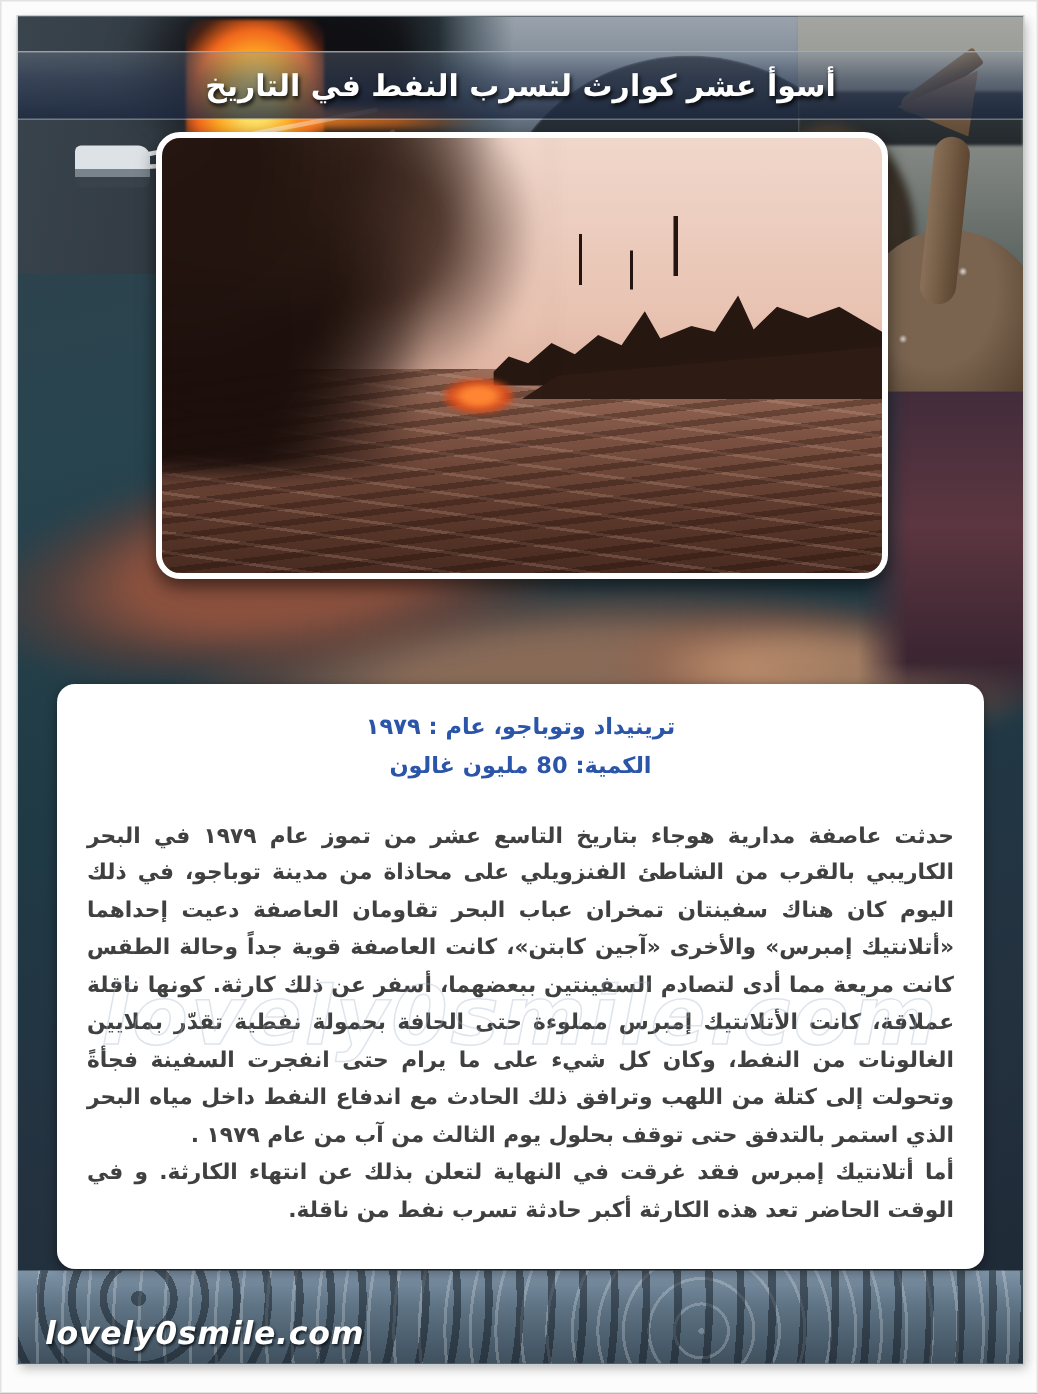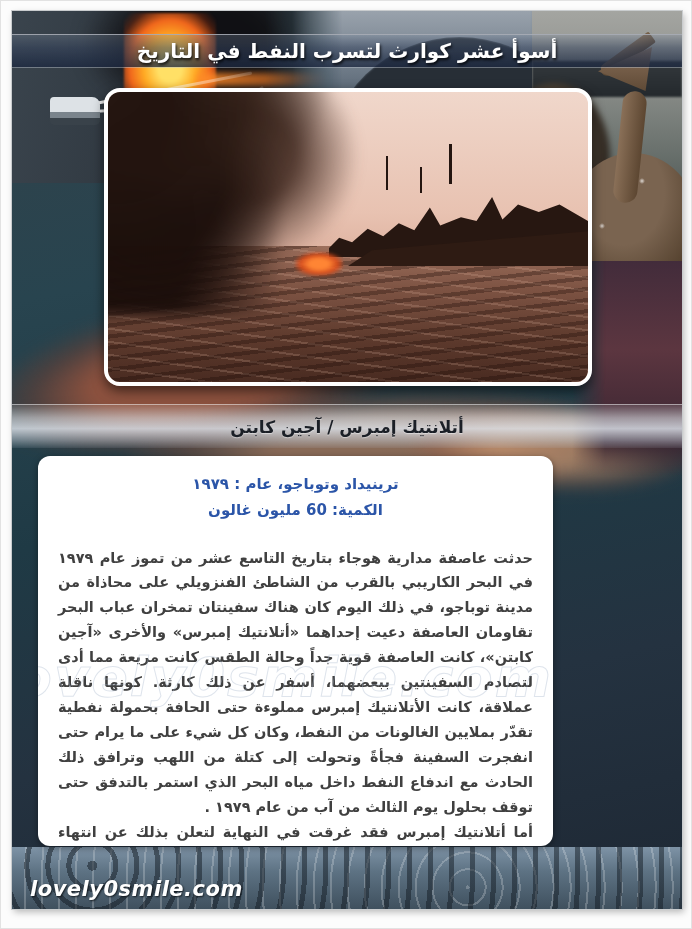--- a/index.html
+++ b/index.html
@@ -79,21 +79,21 @@
       radial-gradient(circle 2px at 55px 150px, rgba(255,255,255,.6), transparent 3px); }
 
   
   .bg-shore { position:absolute; left:0; bottom:0; width:100%; height:62px; z-index:1;
     background:
       repeating-radial-gradient(circle at 12% 30%, rgba(18,26,34,.5) 0 5px, transparent 5px 21px),
       repeating-radial-gradient(circle at 68% 65%, rgba(255,255,255,.22) 0 2px, transparent 2px 17px),
       linear-gradient(180deg,#7e93a6 0%,#5d7283 40%,#3f505e 100%); }
 
   
-  .title-band { position:absolute; left:0; top:23px; width:100%; height:34px; z-index:3;
+  .title-band { position:absolute; left:0; top:23px; width:100%; height:46px; z-index:3;
     display:flex; align-items:center; justify-content:center;
     background:linear-gradient(180deg, rgba(125,140,160,.30) 0%, rgba(54,68,94,.55) 40%, rgba(28,40,64,.78) 100%);
     border-top:1px solid rgba(255,255,255,.55); border-bottom:1px solid rgba(255,255,255,.22); }
   .title-band h1 { color:#fff; font-size:20px; font-weight:bold; letter-spacing:.2px;
     text-shadow:1px 2px 3px rgba(0,0,0,.85); direction:rtl; }
 
   
   .photo { position:absolute; left:92px; top:77px; width:488px; height:298px; z-index:4;
     border:4px solid #fff; border-radius:16px; overflow:hidden;
     box-shadow:0 5px 12px rgba(0,0,0,.55);
@@ -129,21 +129,21 @@
   .caption-band .cap { direction:rtl; color:#1b1f26; font-size:17px; font-weight:bold;
     text-shadow:0 1px 1px rgba(255,255,255,.45); }
 
   
   .wm { position:absolute; width:100%; text-align:center; font-style:italic; font-weight:bold;
     color:transparent; -webkit-text-stroke:1px rgba(235,228,218,.26); letter-spacing:2px;
     pointer-events:none; }
   .wm.bgwm { top:292px; font-size:46px; z-index:2; }
 
   
-  .card { position:absolute; left:26px; top:445px; width:515px; height:390px; z-index:5;
+  .card { position:absolute; left:26px; top:445px; width:618px; height:390px; z-index:5;
     background:#fff; border-radius:12px; box-shadow:0 2px 7px rgba(0,0,0,.4);
     padding:15px 20px 10px; direction:rtl; overflow:hidden; }
   .card-head { text-align:center; color:#2b55a8; font-weight:bold; font-size:15px;
     line-height:1.75; margin-bottom:22px; }
   .card-body { color:#404040; font-weight:bold; font-size:14.5px; line-height:1.72;
     text-align:justify; }
   .card-body p { margin:0; }
   .wm.cardwm { top:190px; left:0; font-size:54px; -webkit-text-stroke:1px rgba(168,184,206,.38); }
 
   
@@ -203,28 +203,25 @@
       <div class="ph-sea"></div>
       <div class="ph-hull"></div>
       <div class="ph-hullside"></div>
       <div class="mast m1"></div>
       <div class="mast m2"></div>
       <div class="mast m3"></div>
       <div class="ph-flame"></div>
       <div class="ph-smoke"></div>
     </div>
 
-    <div class="caption-band">
-      <div class="cap">أتلانتيك إمبرس / آجين كابتن</div>
-    </div>
 
     <div class="card">
       <div class="card-head">
         <div>ترينيداد وتوباجو، عام : ١٩٧٩</div>
-        <div>الكمية: 60 مليون غالون</div>
+        <div>الكمية: 80 مليون غالون</div>
       </div>
       <div class="card-body">
         <p>حدثت عاصفة مدارية هوجاء بتاريخ التاسع عشر من تموز عام ١٩٧٩ في البحر الكاريبي بالقرب من الشاطئ الفنزويلي على محاذاة من مدينة توباجو، في ذلك اليوم كان هناك سفينتان تمخران عباب البحر تقاومان العاصفة دعيت إحداهما «أتلانتيك إمبرس» والأخرى «آجين كابتن»، كانت العاصفة قوية جداً وحالة الطقس كانت مريعة مما أدى لتصادم السفينتين ببعضهما، أسفر عن ذلك كارثة. كونها ناقلة عملاقة، كانت الأتلانتيك إمبرس مملوءة حتى الحافة بحمولة نفطية تقدّر بملايين الغالونات من النفط، وكان كل شيء على ما يرام حتى انفجرت السفينة فجأةً وتحولت إلى كتلة من اللهب وترافق ذلك الحادث مع اندفاع النفط داخل مياه البحر الذي استمر بالتدفق حتى توقف بحلول يوم الثالث من آب من عام ١٩٧٩ .</p>
         <p>أما أتلانتيك إمبرس فقد غرقت في النهاية لتعلن بذلك عن انتهاء الكارثة. و في الوقت الحاضر تعد هذه الكارثة أكبر حادثة تسرب نفط من ناقلة.</p>
       </div>
       <div class="wm cardwm">lovely0smile.com</div>
     </div>
 
     <div class="credit">
       <div class="site">lovely0smile.com</div>

